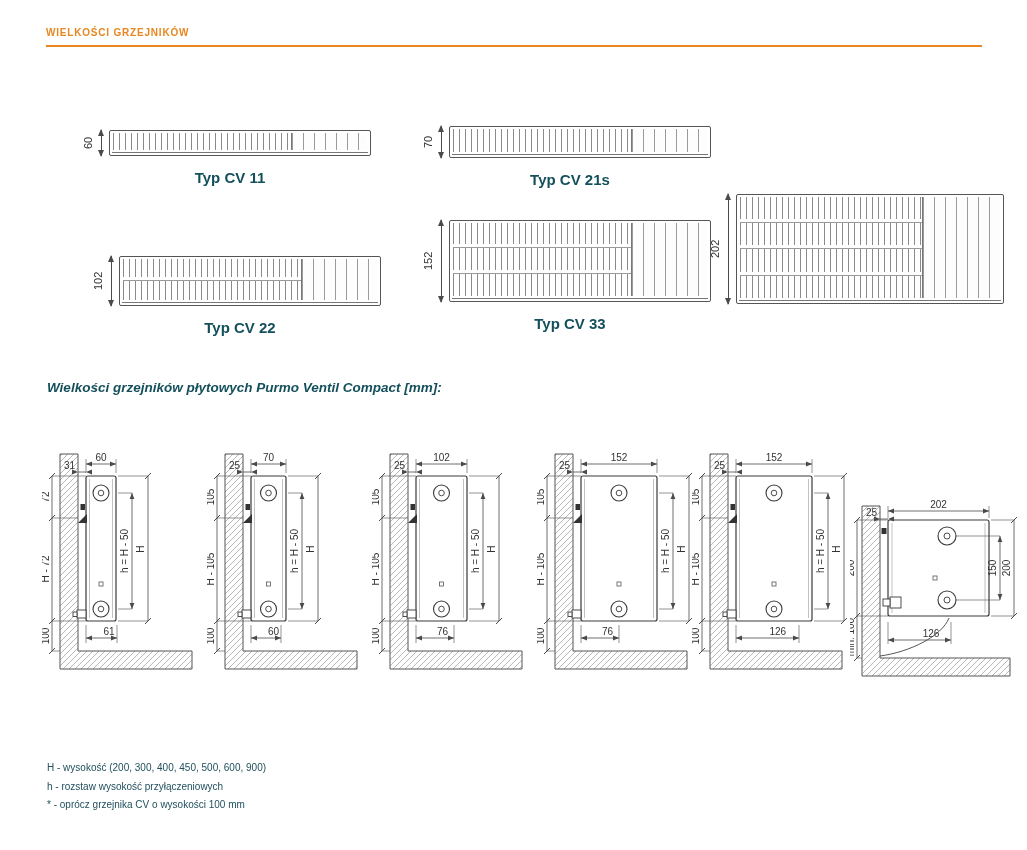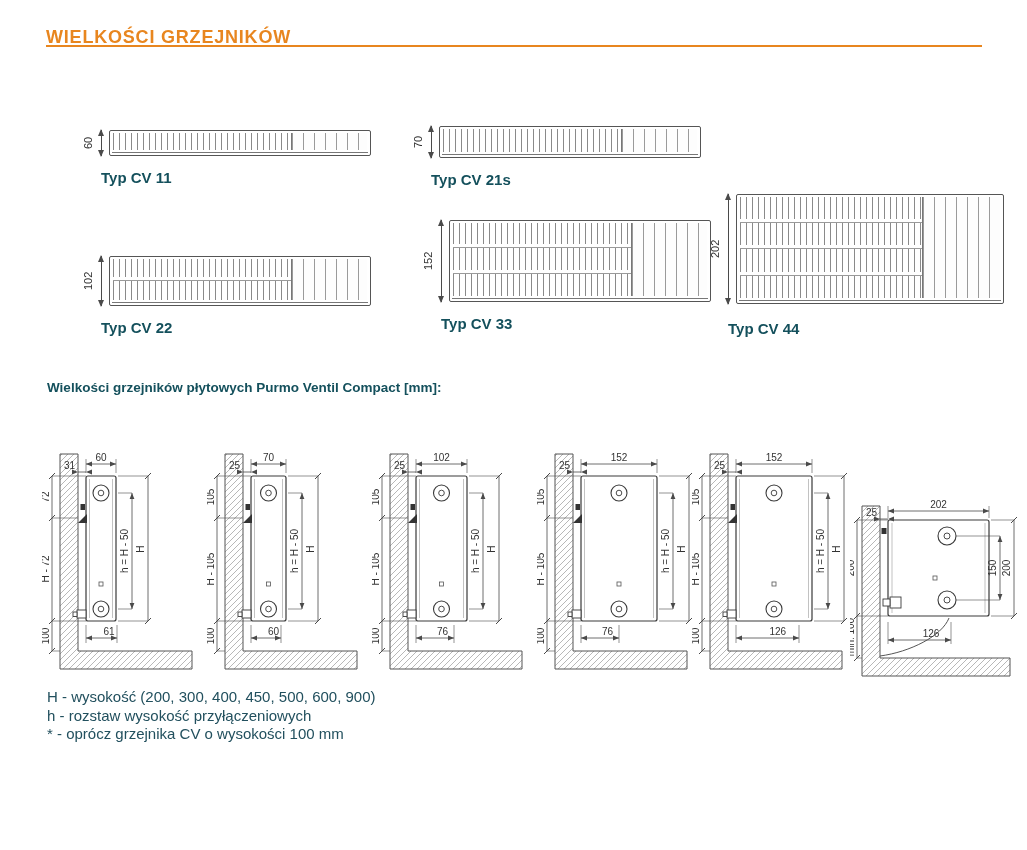--- a/index.html
+++ b/index.html
@@ -1,19 +1,19 @@
 <!DOCTYPE html>
 <html style="--orange: #E8861F; --teal: #14505C; --ink: #3a3a3a;"><head>
 <meta charset="utf-8">
 <style>
   :root{ --orange:#E8861F; --teal:#14505C; --ink:#3a3a3a; }
   html,body{margin:0;padding:0;background:#fff;}
   .page{position:relative;width:1027px;height:850px;background:#fff;overflow:hidden;
         font-family:"Liberation Sans",sans-serif;color:var(--ink);}
-  .page-title{position:absolute;left:46px;top:27px;font-size:18px;font-weight:bold;
+  .page-title{position:absolute;left:46px;top:27px;font-size:10px;font-weight:bold;
               letter-spacing:.8px;color:var(--orange);}
   .title-rule{position:absolute;left:46px;top:45px;width:936px;height:0;
               border-top:2px solid var(--orange);}
   
   .tv{position:absolute;}
   .tv-row{display:flex;align-items:stretch;}
   .vdim{position:relative;width:24px;flex:0 0 24px;}
   .varrow{position:absolute;right:7px;top:0;bottom:0;width:0;border-left:1px solid #4a4a4a;}
   .varrow::before{content:"";position:absolute;top:-1px;left:-4px;
       border-left:3.5px solid transparent;border-right:3.5px solid transparent;
@@ -27,37 +27,37 @@
   .rad-top-box{position:relative;border:1px solid #555;border-radius:2px;background:#fff;
       padding:2px 3px 5px 3px;display:flex;flex-direction:column;box-sizing:border-box;}
   .rad-top-box::after{content:"";position:absolute;left:2px;right:2px;bottom:2px;height:0;
       border-top:1px solid #777;}
   .fin-row{flex:1 1 auto;
       background-image:repeating-linear-gradient(90deg,#8a8a8a 0 1px,transparent 1px 6px);}
   .fin-row + .fin-row{margin-top:3px;border-top:1px solid #9a9a9a;padding-top:1px;}
   .fin-end{position:absolute;top:2px;bottom:5px;right:3px;width:29%;background-color:#fdfdfd;
       border-left:1px solid #777;
       background-image:repeating-linear-gradient(90deg,#9a9a9a 0 1px,transparent 1px 11px);}
-  .tv-label{margin-top:13px;margin-left:16px;font-size:15px;font-weight:bold;color:var(--teal);}
+  .tv-label{margin-top:13px;margin-left:4px;font-size:15px;font-weight:bold;color:var(--teal);text-align:center;}
   .tv1{left:85px;top:130px;}  .tv1 .rad-top-box{width:262px;height:26px;}
-  .tv2{left:415px;top:126px;} .tv2 .rad-top-box{width:262px;height:32px;}
-  .tv3{left:85px;top:256px;}  .tv3 .rad-top-box{width:262px;height:50px;}
+  .tv2{left:425px;top:126px;} .tv2 .rad-top-box{width:262px;height:32px;}
+  .tv3{left:95px;top:256px;}  .tv3 .rad-top-box{width:262px;height:50px;}
   .tv4{left:425px;top:220px;} .tv4 .rad-top-box{width:262px;height:82px;}
   .tv5{left:712px;top:194px;} .tv5 .rad-top-box{width:268px;height:110px;}
   .tv5 .tv-label{margin-top:16px;}
   
   .section-heading{position:absolute;left:47px;top:380px;font-size:13.5px;font-weight:bold;
-      color:var(--teal);}
+      color:var(--teal);font-style:italic;}
   
   .sd{position:absolute;top:426px;width:165px;height:260px;}
   .sd0{left:42px;} .sd1{left:207px;} .sd2{left:372px;} .sd3{left:537px;} .sd4{left:692px;}
   .corner{position:absolute;left:850px;top:476px;width:175px;height:212px;}
   svg text{font-family:"Liberation Sans",sans-serif;}
   
-  .legend{position:absolute;left:47px;top:688px;font-size:15px;line-height:18.5px;
+  .legend{position:absolute;left:47px;top:759px;font-size:10px;line-height:18.5px;
       color:#22505e;}
   .legend-line{white-space:nowrap;}
 </style>
 </head>
 <body>
 
 <div class="page">
   <div class="page-title">WIELKOŚCI GRZEJNIKÓW</div>
   <div class="title-rule"></div>
 
@@ -127,21 +127,20 @@
         <span class="varrow"></span>
       </div>
       <div class="rad-top-box">
           <div class="fin-row"></div>
           <div class="fin-row"></div>
           <div class="fin-row"></div>
           <div class="fin-row"></div>
           <div class="fin-end"></div>
         </div>
     </div>
-    <div class="tv-label">Typ CV 44</div>
   </div>
 
   <div class="section-heading">Wielkości grzejników płytowych Purmo Ventil Compact [mm]:</div>
 
   <div class="sd sd0"><svg width="165" height="260" viewBox="0 0 165 260">
         <defs>
           <pattern id="h0" width="6" height="6" patternUnits="userSpaceOnUse">
             <path d="M0,6 L6,0" stroke="#999" stroke-width="0.7"></path>
           </pattern>
         </defs>

